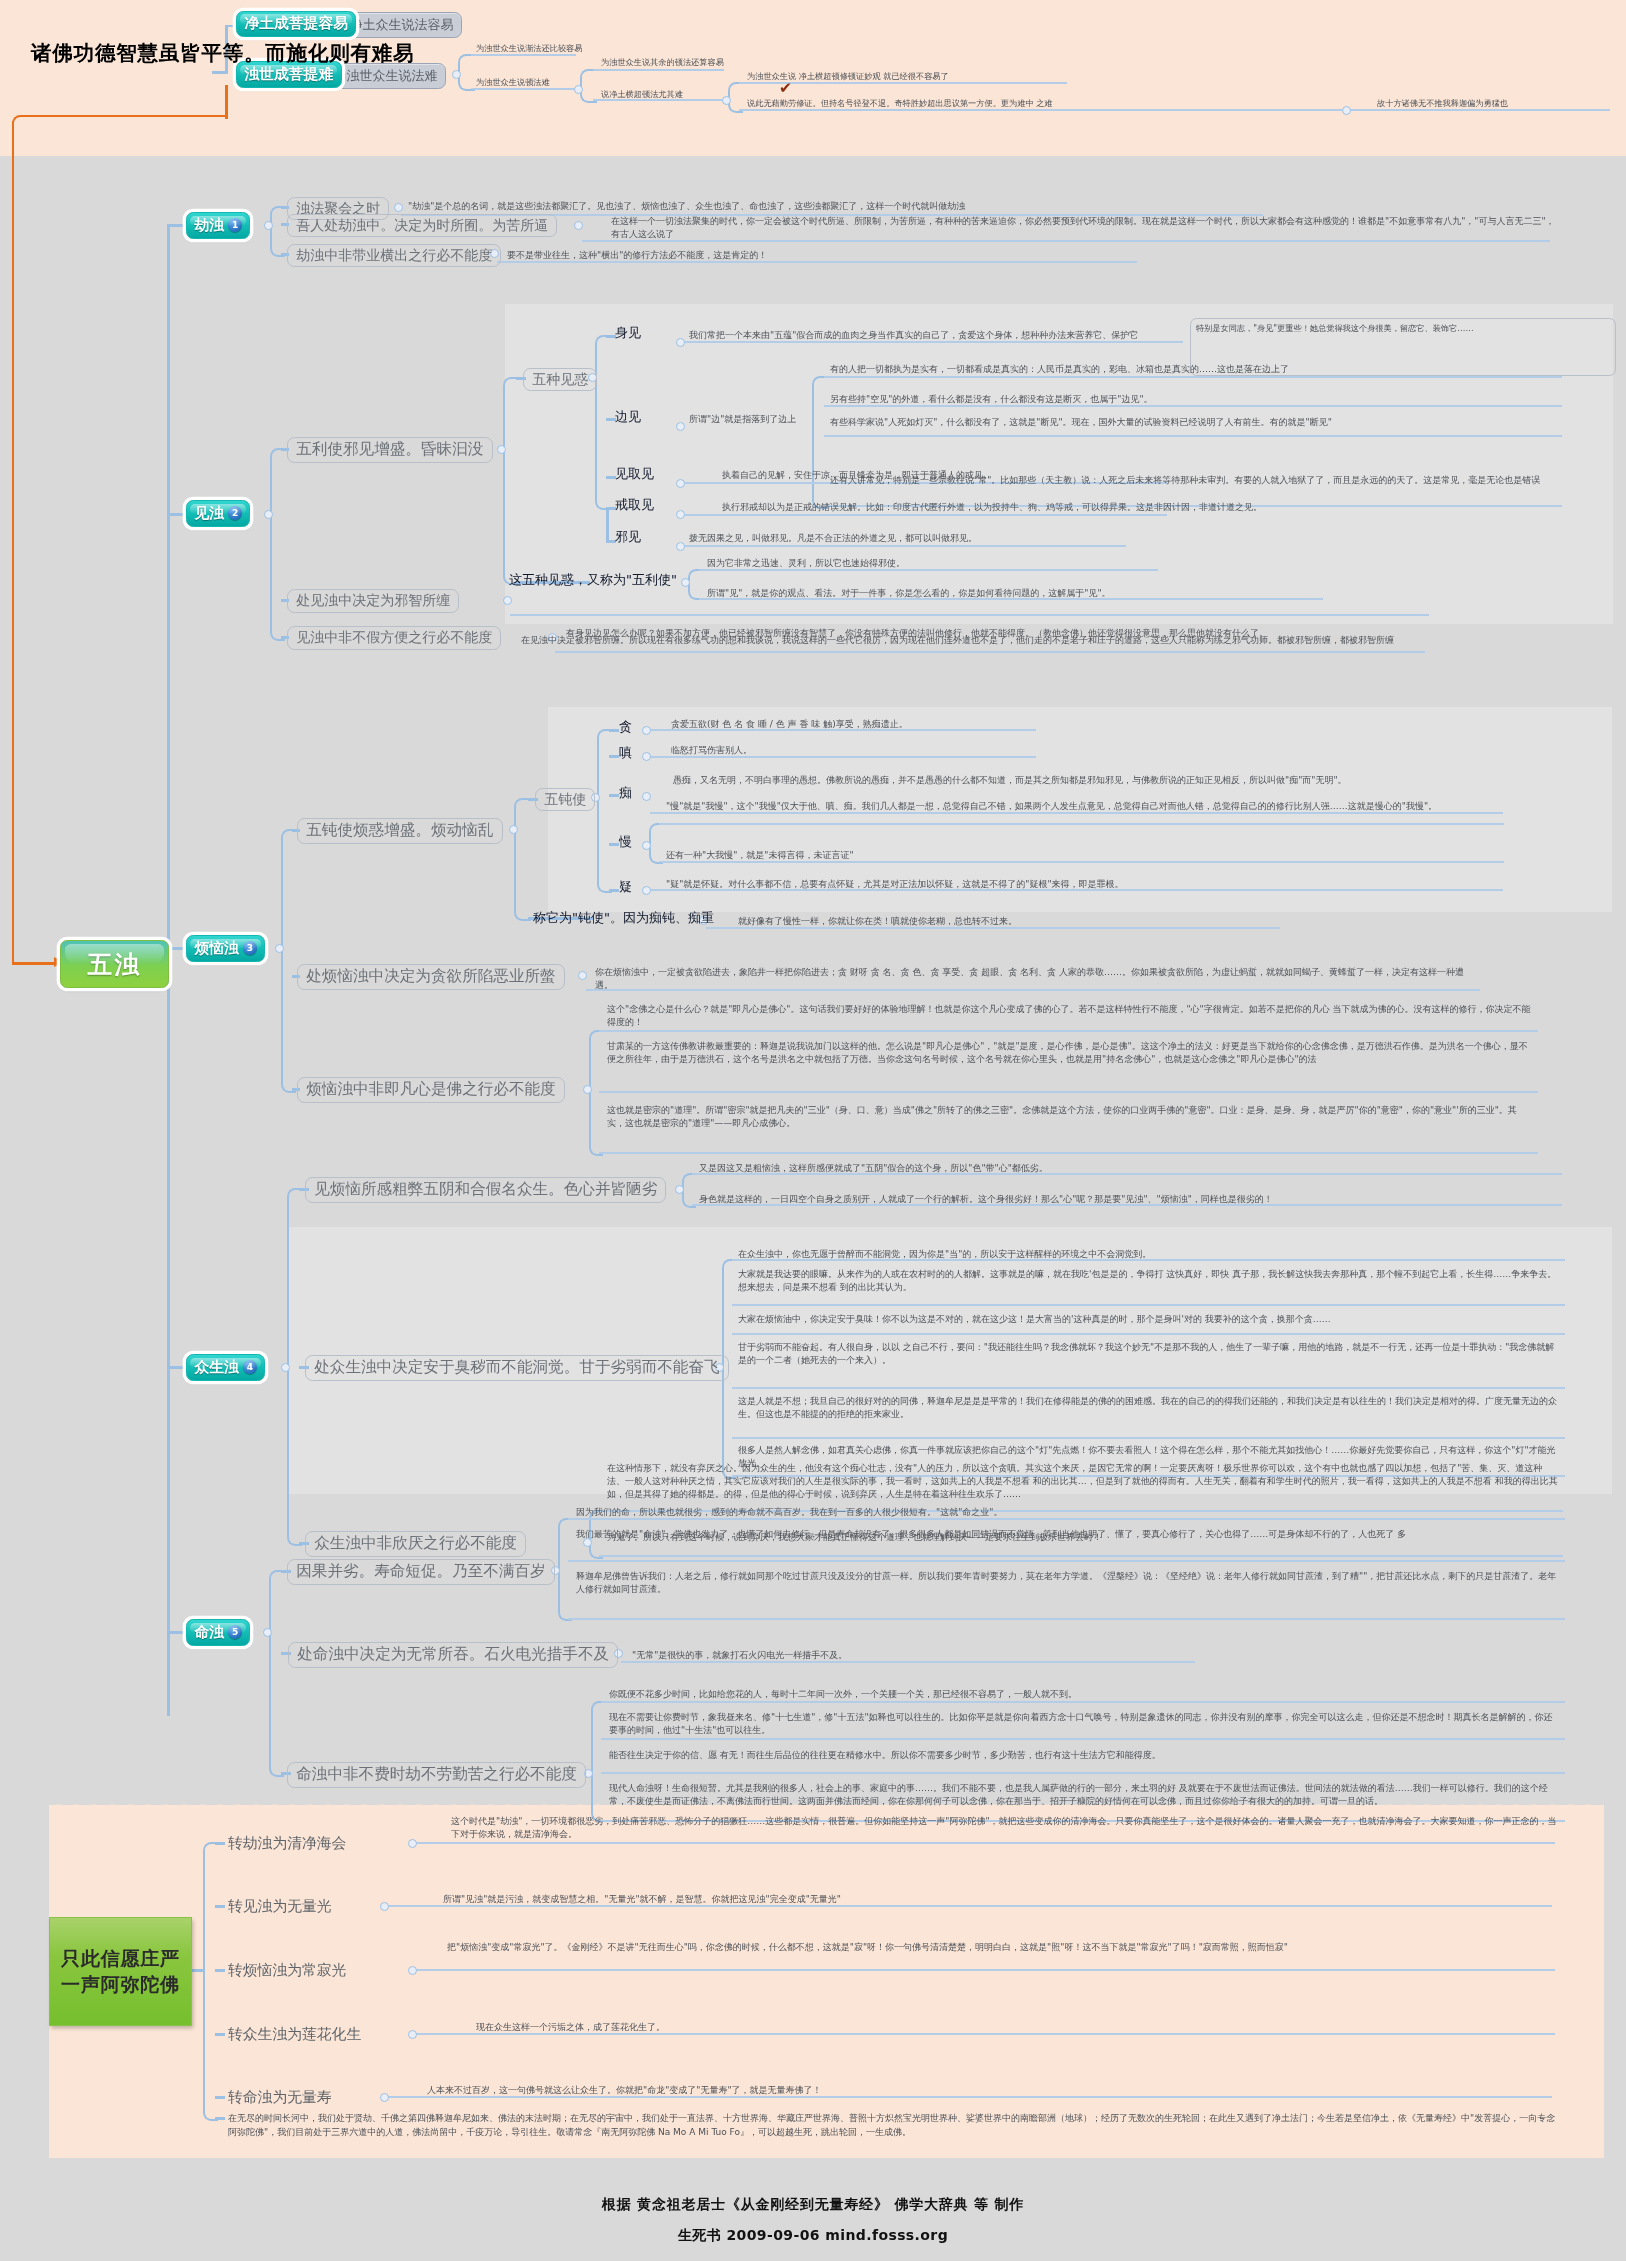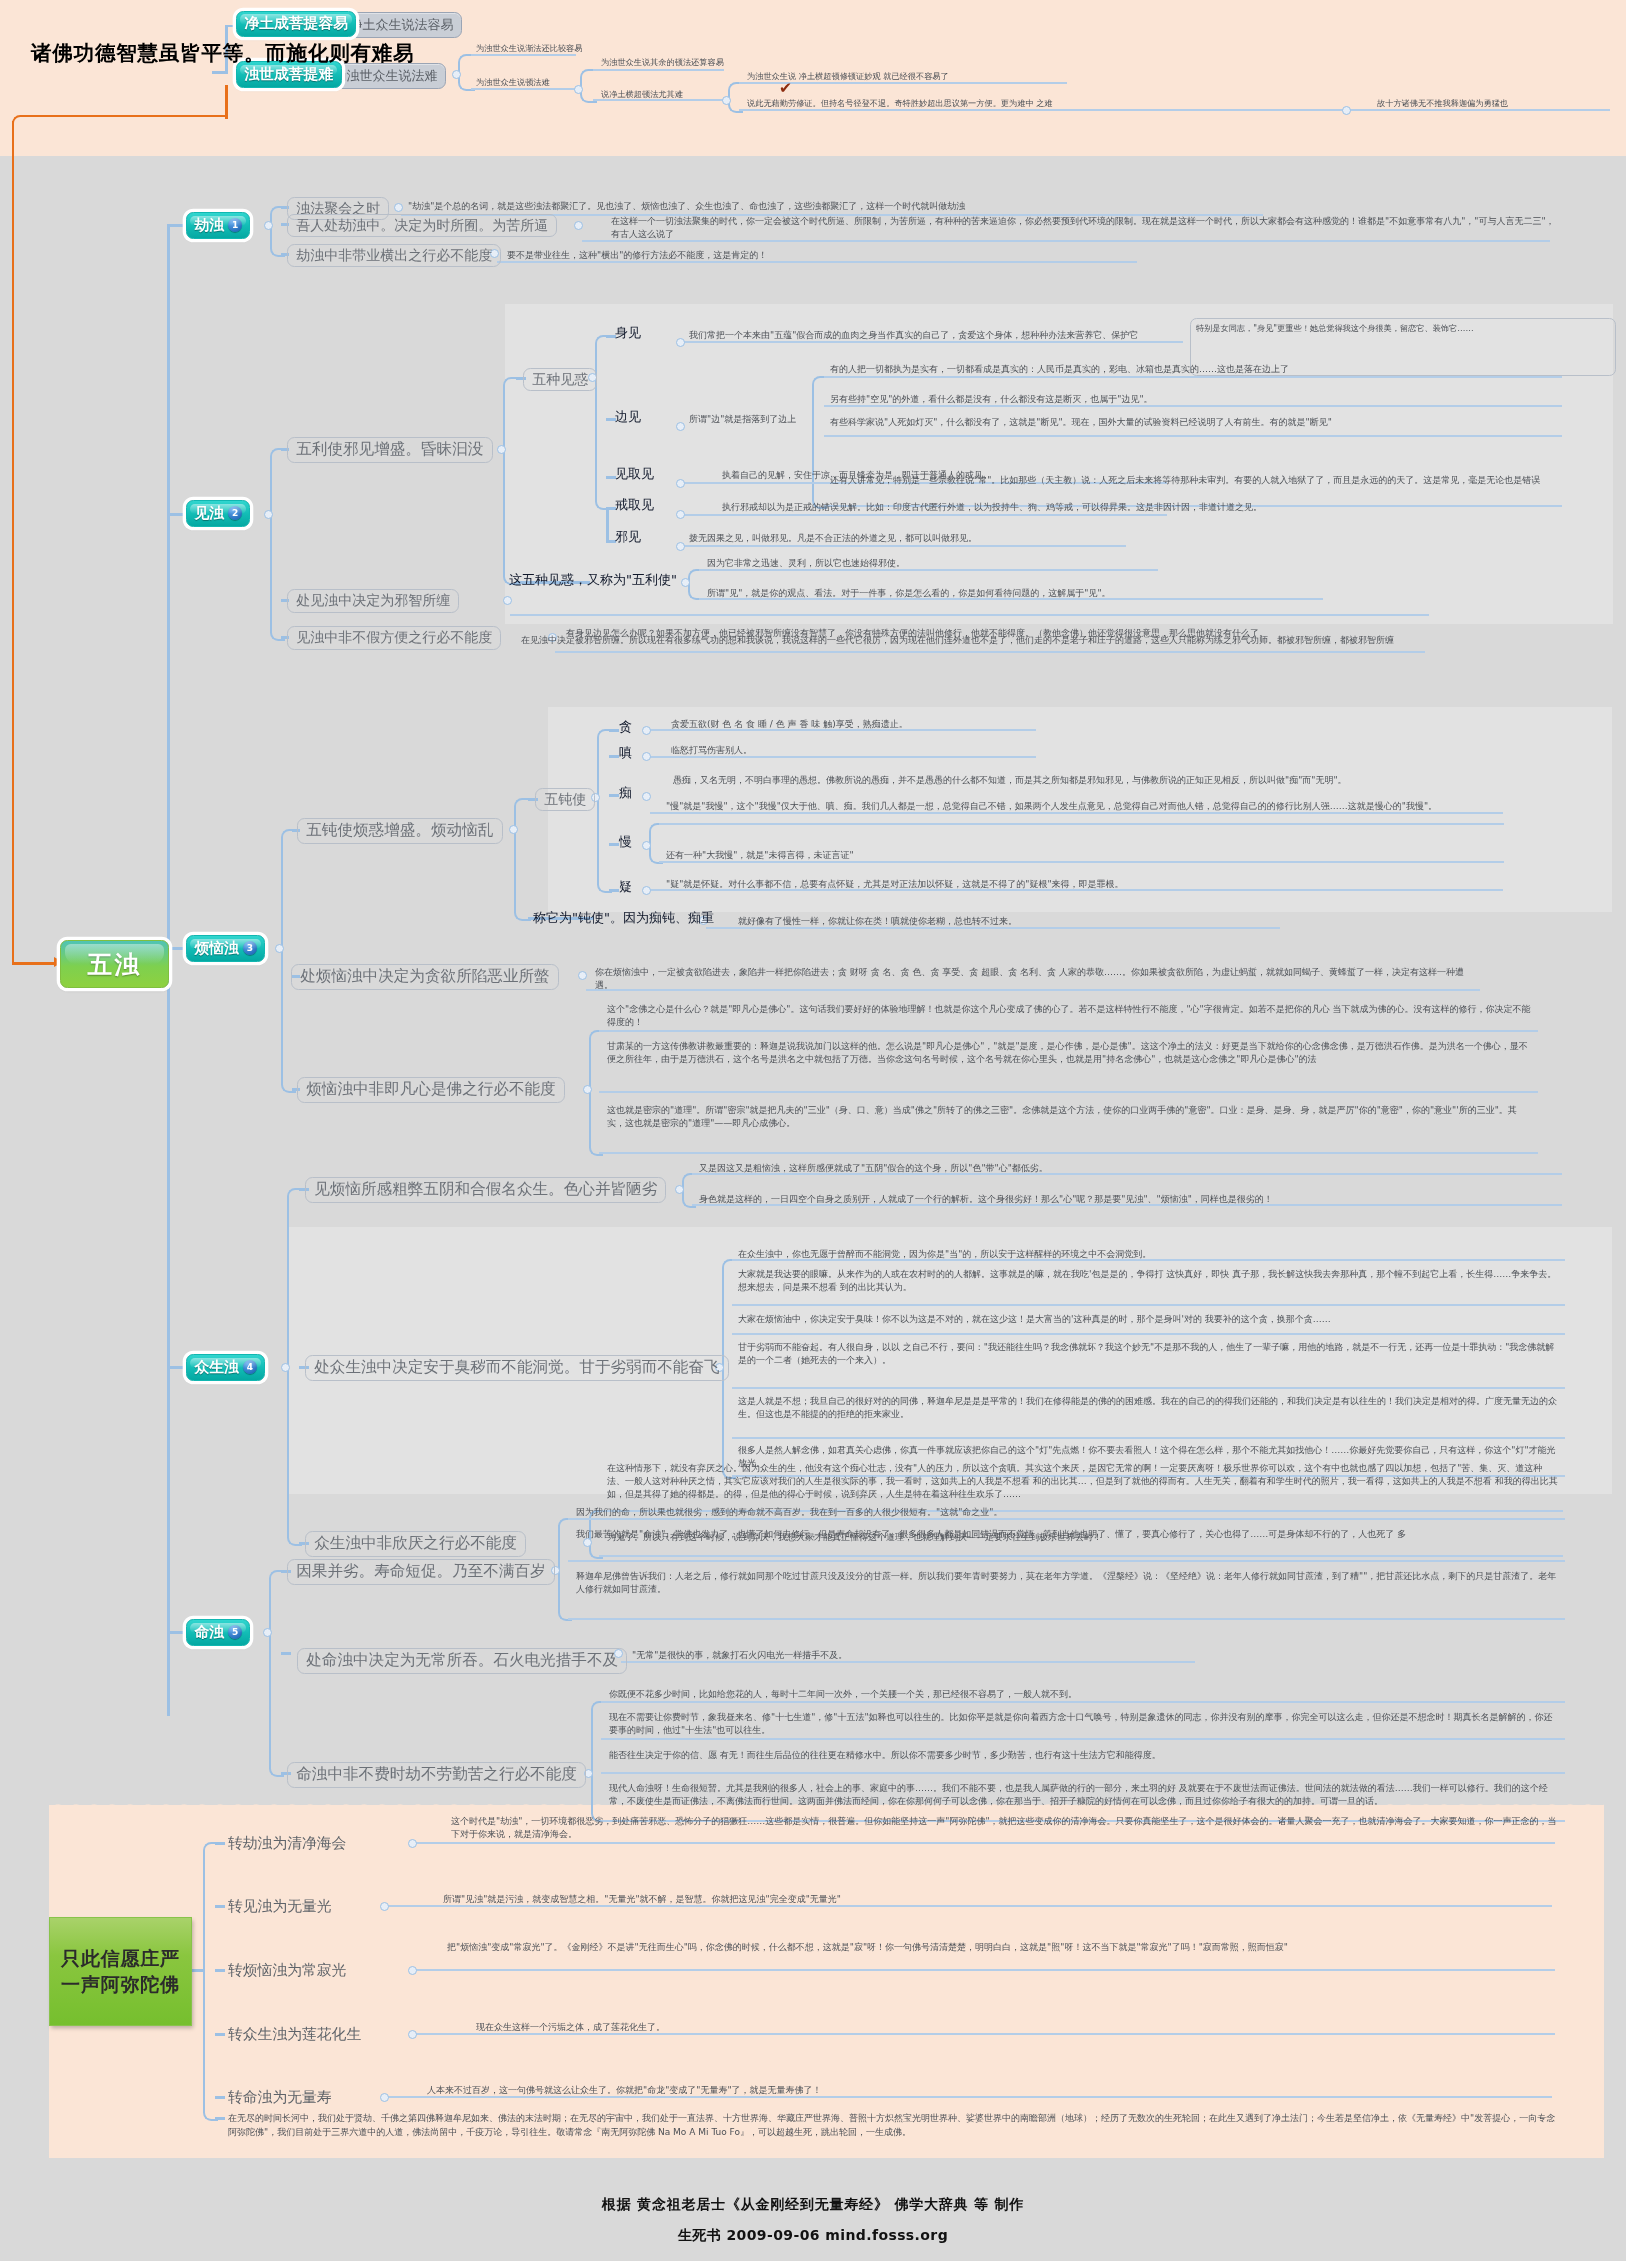--- a/index.html
+++ b/index.html
@@ -425,21 +425,21 @@
 <div class="leaf lbl" style="left:619px;top:878px;">疑</div>
 <div class="dot" style="left:642px;top:886px;"></div>
 <div class="wire h thin" style="left:650px;top:889px;width:853px;"></div>
 <div class="leaf" style="left:666px;top:878px;">"疑"就是怀疑。对什么事都不信，总要有点怀疑，尤其是对正法加以怀疑，这就是不得了的"疑根"来得，即是罪根。</div>
 
 <div class="leaf lbl" style="left:533px;top:909px;">称它为"钝使"。因为痴钝、痴重</div>
 <div class="dot" style="left:699px;top:916px;"></div>
 <div class="wire h thin" style="left:706px;top:927px;width:574px;"></div>
 <div class="leaf" style="left:738px;top:915px;">就好像有了慢性一样，你就让你在类！嗔就使你老糊，总也转不过来。</div>
 
-<div class="outline lg" style="left:291px;top:964px;height:22px;text-align:center;">
+<div class="outline lg" style="left:297px;top:964px;height:22px;text-align:center;">
   <span>处烦恼浊中决定为贪欲所陷恶业所螫</span>
 </div>
 <div class="dot" style="left:578px;top:971px;"></div>
 <div class="wire h thin" style="left:586px;top:989px;width:894px;"></div>
 <div class="leaf" style="left:595px;top:966px;width:886px;">你在烦恼浊中，一定被贪欲陷进去，象陷井一样把你陷进去；贪 财呀 贪 名、贪 色、贪 享受、贪 超眼、贪 名利、贪 人家的恭敬……。你如果被贪欲所陷，为虚让蚂蜇，就就如同蝎子、黄蜂蜇了一样，决定有这样一种遭遇。</div>
 
 <div class="outline lg" style="left:297px;top:1077px;height:22px;">
   <span>烦恼浊中非即凡心是佛之行必不能度</span>
 </div>
 <div class="dot" style="left:583px;top:1085px;"></div>
@@ -527,21 +527,21 @@
 <div class="dot" style="left:551px;top:1566px;"></div>
 <div class="rcorner rc-tl" style="left:558px;top:1518px;width:11.5px;height:52px;"></div>
 <div class="rcorner rc-bl" style="left:558px;top:1570px;width:11.5px;height:49px;"></div>
 <div class="wire h thin" style="left:568px;top:1518px;width:997px;"></div>
 <div class="wire h thin" style="left:568px;top:1560px;width:997px;"></div>
 <div class="wire h thin" style="left:568px;top:1618px;width:997px;"></div>
 <div class="leaf" style="left:576px;top:1506px;width:985px;">因为我们的命，所以果也就很劣，感到的寿命就不高百岁。我在到一百多的人很少很短有。"这就"命之业"。</div>
 <div class="leaf" style="left:576px;top:1528px;width:985px;">我们最苦的就是"命浊"。学佛也发力了，也懂了如何去修行，但是寿命却没有了。很多很多人都是如同错误而不觉悟，等到当他也明了、懂了，要真心修行了，关心也得了……可是身体却不行的了，人也死了 多</div>
 <div class="leaf" style="left:576px;top:1570px;width:985px;">释迦牟尼佛曾告诉我们：人老之后，修行就如同那个吃过甘蔗只没及没分的甘蔗一样。所以我们要年青时要努力，莫在老年方学道。《涅槃经》说：《坚经绝》说：老年人修行就如同甘蔗渣，到了糟""，把甘蔗还比水点，剩下的只是甘蔗渣了。老年人修行就如同甘蔗渣。</div>
 
-<div class="outline lg" style="left:297px;top:1642px;height:22px;margin-top:6px;">
+<div class="outline lg" style="left:288px;top:1642px;height:22px;">
   <span>处命浊中决定为无常所吞。石火电光措手不及</span>
 </div>
 <div class="dot" style="left:614px;top:1649px;"></div>
 <div class="wire h thin" style="left:621px;top:1661px;width:574px;"></div>
 <div class="leaf" style="left:632px;top:1649px;">"无常"是很快的事，就象打石火闪电光一样措手不及。</div>
 
 <div class="outline lg" style="left:287px;top:1762px;height:22px;">
   <span>命浊中非不费时劫不劳勤苦之行必不能度</span>
 </div>
 <div class="dot" style="left:584px;top:1769px;"></div>

